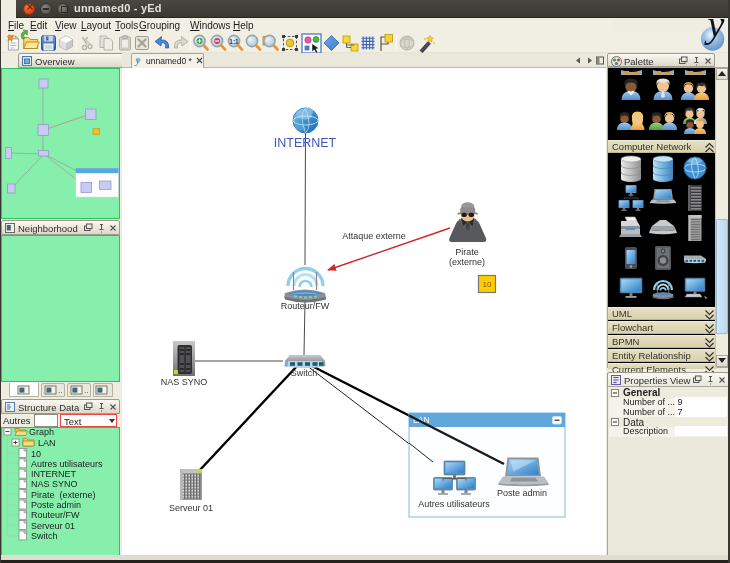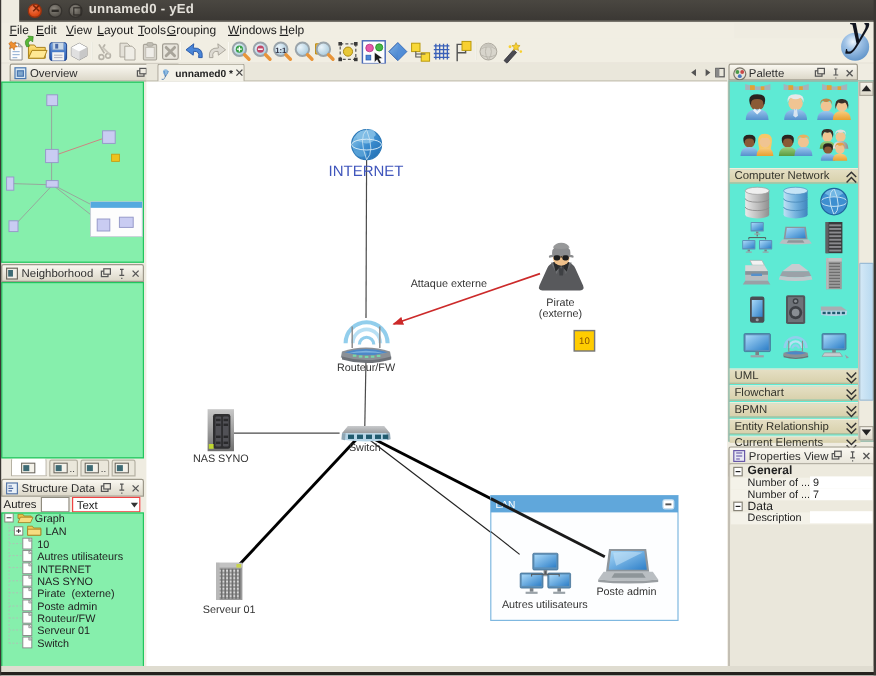--- a/index.html
+++ b/index.html
@@ -15,34 +15,34 @@
 #title-close:after{content:"×";position:absolute;left:2.6px;top:-3.2px;color:#7A2508;font-size:12px;font-weight:bold}
 #titletext{position:absolute;left:58px;top:2px;color:#E4E1DA;font-size:11px;font-weight:bold;letter-spacing:0.2px}
 #menubar{position:absolute;left:0;top:19px;width:612px;height:13px;background:#F1EEE3}
 #menubar span{position:absolute;top:1px;font-size:10px;color:#1c1c1c}
 #menubar u{text-decoration:underline}
 #toolbar{position:absolute;left:0;top:32px;width:730px;height:21px;background:#F1EEE3;border-bottom:1px solid #E6E3D7}
 .tsep{position:absolute;top:3px;width:1px;height:15px;background:#CBC8BC;border-right:1px solid #FBF9F2}
 .phead{position:absolute;background:linear-gradient(#FAF8F1,#DCD8C9);border:1px solid #9E9A8C;border-radius:2px 2px 0 0;font-size:10px;color:#2e2e2e}
 .phead .ptitle{position:absolute;left:16px;top:1.5px;white-space:nowrap;font-size:9.5px}
 .pcontent{position:absolute;background:#86efac;border:1px solid #22c55e}
-#ovhead{left:8px;top:53px;width:142px;height:15px}
+#ovhead{left:18px;top:53px;width:142px;height:15px}
 #ovcontent{left:1px;top:68px;width:119px;height:151px}
 #nbhead{left:1px;top:220px;width:119px;height:15px}
 #nbcontent{left:1px;top:235px;width:119px;height:147px}
 #nbtabs{position:absolute;left:1px;top:382px;width:119px;height:16px}
 .nbtab{position:absolute;top:1px;height:14px;background:#EAE7DB;border:1px solid #B5B1A3;border-radius:2px 2px 0 0;font-size:8px;color:#333}
 #svhead{left:1px;top:399px;width:119px;height:15px}
 #svsearch{position:absolute;left:1px;top:414px;width:119px;height:13px;font-size:9.5px;color:#222}
 #svtree{left:1px;top:427px;width:119px;height:129px;font-size:9px;color:#222;overflow:hidden}
 #tabbar{position:absolute;left:122px;top:53px;width:484px;height:15px;background:#EAE7DB;border-bottom:1px solid #BDB9AB}
-#tab1{position:absolute;left:9px;top:0px;width:73px;height:15px;background:#F3F1E8;border:1px solid #A8A496;border-bottom:none;border-radius:2px 2px 0 0;font-size:8.5px;font-weight:bold;color:#222;padding-left:14px;padding-top:2px}
+#tab1{position:absolute;left:9px;top:0px;width:73px;height:15px;background:#F3F1E8;border:1px solid #A8A496;border-bottom:none;border-radius:2px 2px 0 0;font-size:8.5px;font-weight:normal;color:#222;padding-left:14px;padding-top:2px}
 #canvas{position:absolute;left:122px;top:68px;width:484px;height:487px;background:#fff;overflow:hidden}
 #palhead{left:607px;top:53px;width:108px;height:14px}
-#palbody{position:absolute;left:607px;top:67px;width:122px;height:301px;background:#5eead4;border:1px solid #A9A598}
+#palbody{position:absolute;left:607px;top:67px;width:122px;height:301px;background:#000000;border:1px solid #A9A598}
 .sech{position:absolute;left:0;width:109px;height:13px;background:linear-gradient(#E5DFC4,#D8D1AC);border-top:1px solid #F0ECDA;border-bottom:1px solid #BDB693;font-size:9.5px;color:#33332b;line-height:12px;padding-left:4px}
 #pal-scroll{position:absolute;right:0px;top:0px;width:13px;height:299px;background:#EEEBDF;border-left:1px solid #C8C4B6}
 #prophead{left:607px;top:372px;width:122px;height:25px}
 #propbody{position:absolute;left:607px;top:386px;width:122px;height:171px;background:#EAE7DB;border:1px solid #A9A598;font-size:9px;color:#222}
 .prow{position:absolute;left:1px;width:118px;height:10px}
 #bottombar{position:absolute;left:0;top:555px;width:730px;height:8px;background:#DFDCD0;border-bottom:3px solid #25221E}
 </style></head>
 <body>
 <div id="titlebar">
   <div class="btn" id="title-close"></div>

